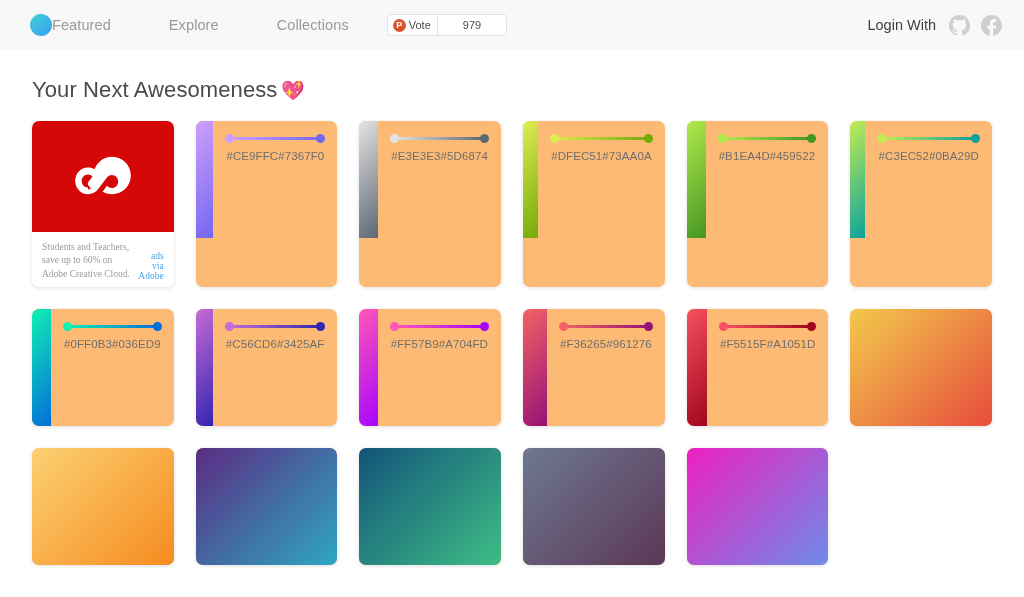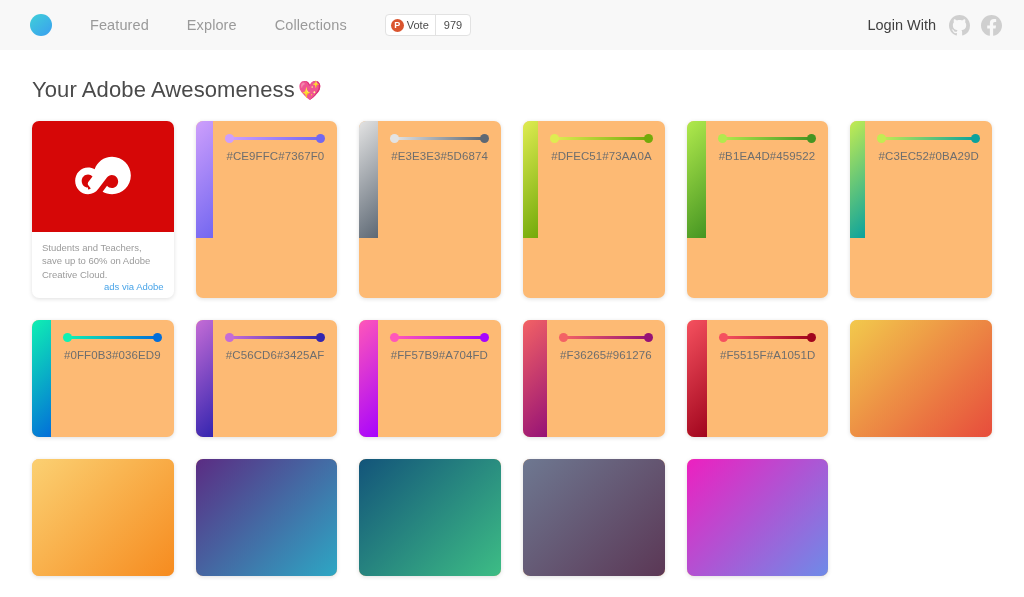--- a/index.html
+++ b/index.html
@@ -28,22 +28,21 @@
     width: 22px;
     height: 22px;
     border-radius: 50%;
     background: linear-gradient(140deg, #3fd0d8 0%, #3a9ef0 100%);
     flex: 0 0 auto;
   }
 
   .nav {
     display: flex;
     align-items: center;
-    margin-left: 38px;
-    gap: 38px;
+    gap: 58px;
   }
 
   .nav-link {
     font-size: 14.5px;
     color: #9a9a9a;
     letter-spacing: .1px;
     white-space: nowrap;
     cursor: pointer;
   }
 
@@ -73,21 +72,21 @@
     font-weight: bold;
     display: flex;
     align-items: center;
     justify-content: center;
     line-height: 1;
   }
   .vote-word { font-size: 11px; color: #4b4b4b; }
   .vote-count {
     display: flex;
     align-items: center;
-    padding: 0 8px;
+    padding: 0 25px;
     font-size: 11px;
     color: #4b4b4b;
     border-left: 1px solid #e2e2e2;
   }
 
   .login-area {
     margin-left: auto;
     display: flex;
     align-items: center;
     gap: 11px;
@@ -191,21 +190,22 @@
     background: #d60707;
     display: flex;
     align-items: center;
     justify-content: center;
   }
   .ad-banner svg { width: 62px; height: 48px; }
   .ad-body {
     flex: 1;
     padding: 9px 10px 6px 10px;
     display: flex;
-    flex-direction: column;
+    flex-direction: row;
+    font-family: Liberation Serif, serif;
   }
   .ad-text {
     font-size: 9.5px;
     line-height: 1.42;
     color: #9b9b9b;
   }
   .ad-via {
     margin-top: auto;
     text-align: right;
     font-size: 9.5px;
@@ -253,21 +253,21 @@
       <svg viewBox="0 0 16 16" aria-hidden="true">
         <path d="M8 0C3.58 0 0 3.58 0 8c0 4 2.93 7.31 6.75 7.9V10.3H4.72V8h2.03V6.24
                  c0-2 1.19-3.11 3.02-3.11.88 0 1.79.16 1.79.16v1.97h-1.01c-.99 0-1.3.62-1.3
                  1.25V8h2.22l-.36 2.3H9.25v5.6C13.07 15.31 16 12 16 8c0-4.42-3.58-8-8-8z"></path>
       </svg>
     </span>
   </div>
 </div>
 
 <h1 class="page-title">
-  <span>Your Adobe Awesomeness</span><span class="title-emoji">💖</span>
+  <span>Your Next Awesomeness</span><span class="title-emoji">💖</span>
 </h1>
 
 <div class="grid">
 
   <div class="ad-card">
     <div class="ad-banner">
       <svg viewBox="0 0 64 50" aria-hidden="true">
         <path d="M41.5 4C32.6 4 26 9.6 23.3 16.9 21.3 15.6 18.9 15 16.4 15 8.9 15 3 21.2 3
                  28.9S8.9 43 16.4 43c4.4 0 8.2-2.1 10.6-5.4l9.1-12.1c1.3-1.7 3-2.6 5.1-2.6
                  3.7 0 6.6 3 6.6 6.8s-2.9 6.8-6.6 6.8c-2 0-3.7-.8-5-2.3l-4.6 6.2C34.2

